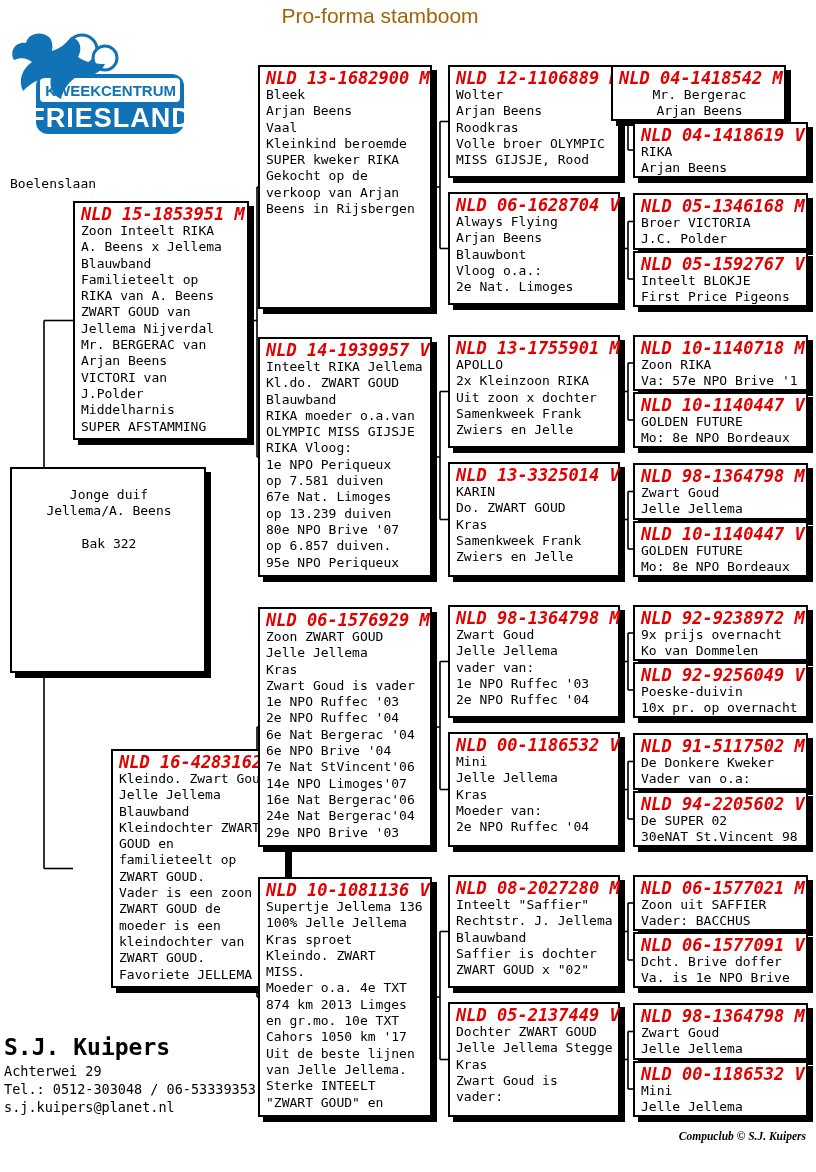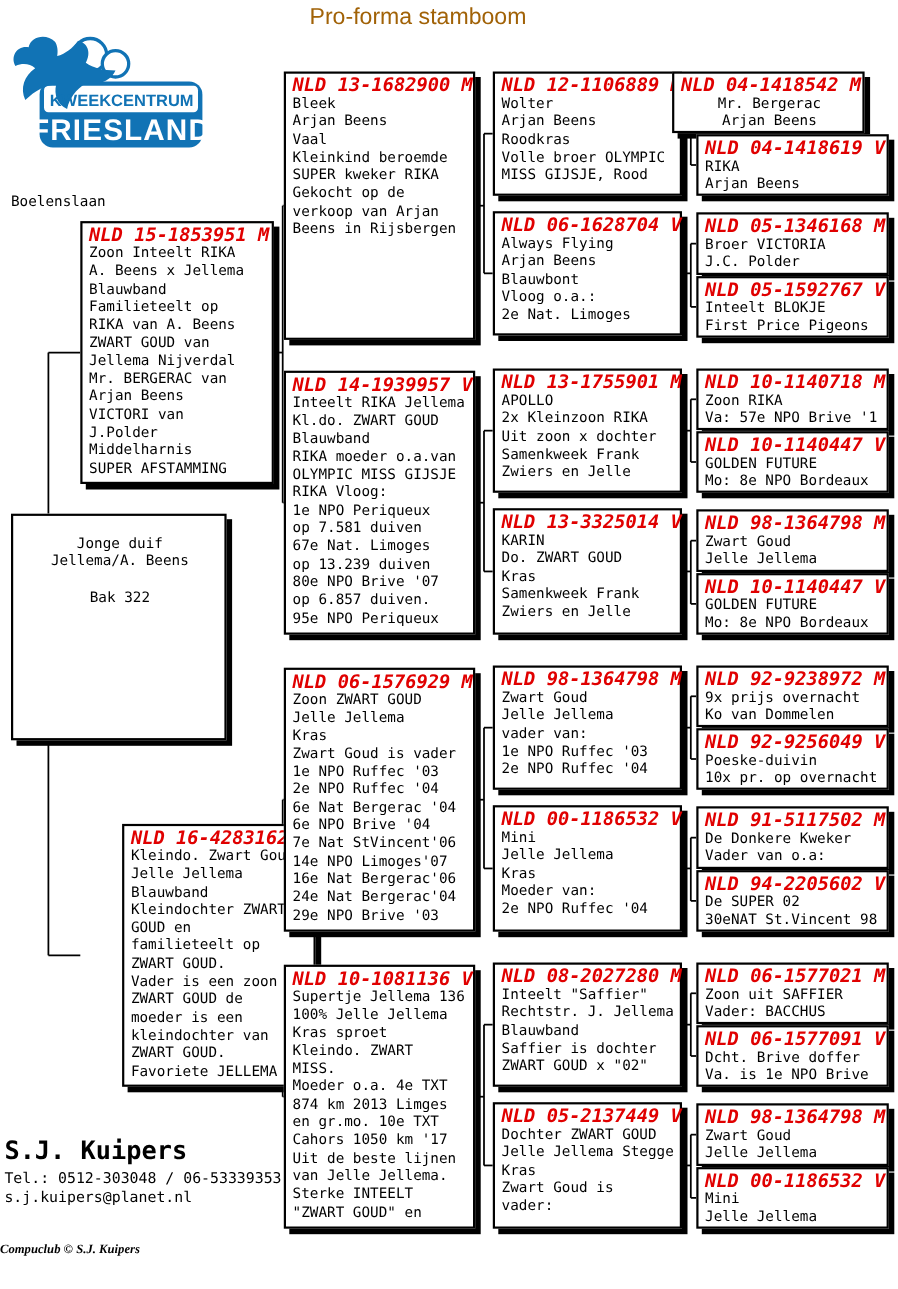--- a/index.html
+++ b/index.html
@@ -12,21 +12,21 @@
   #connectors{position:absolute;left:0;top:0;z-index:1;}
   .box{position:absolute;z-index:2;background:#fff;border:2px solid #000;
        box-shadow:5px 5px 0 #000;box-sizing:border-box;padding:2px 4px 2px 6px;}
   .box .ring{color:#e00000;font-weight:bold;font-style:italic;font-size:17px;
              line-height:18px;white-space:pre;}
   .box .line{font-size:13px;line-height:16.3px;min-height:16.3px;white-space:pre;color:#000;}
   .box.root{padding-top:18px;text-align:center;}
   #owner{position:absolute;left:4px;top:1032px;color:#000;}
   #owner .big{font-size:23px;font-weight:bold;line-height:30px;white-space:pre;}
   #owner .small{font-size:13.5px;line-height:18px;white-space:pre;}
-  #credit{position:absolute;left:0;top:1130px;width:806px;
+  #credit{position:absolute;left:0;top:1130px;width:806px;text-align:right;
           font-family:"Liberation Serif",serif;font-style:italic;font-weight:bold;
           font-size:11.5px;color:#000;white-space:pre;}
 </style>
 </head>
 <body>
 
 <div id="page">
 
   <div id="title">Pro-forma stamboom</div>
 
@@ -346,19 +346,20 @@
       </div>
       <div class="box" style="left: 633px; top: 1061px; width: 175px; height: 56px;">
         <div class="ring">NLD 00-1186532 V</div>
         <div class="line">Mini</div>
         <div class="line">Jelle Jellema</div>
       </div>
     </div>
 
   <div id="owner">
     <div class="big">S.J. Kuipers</div>
+    <div class="small">Achterwei 29</div>
     <div class="small">Tel.: 0512-303048 / 06-53339353</div>
     <div class="small">s.j.kuipers@planet.nl</div>
   </div>
 
   <div id="credit">Compuclub © S.J. Kuipers</div>
 
 </div>
 
 </body></html>

